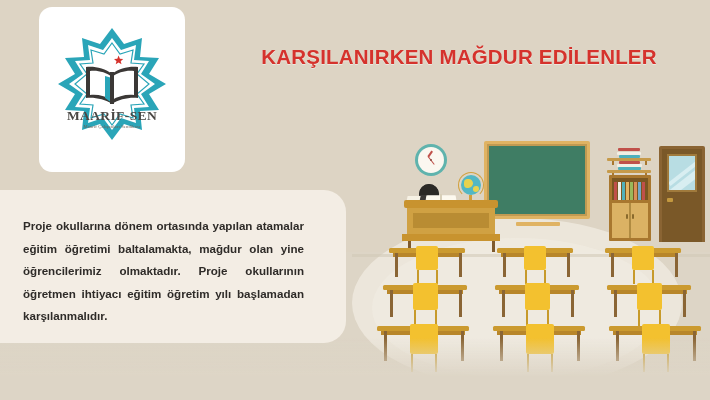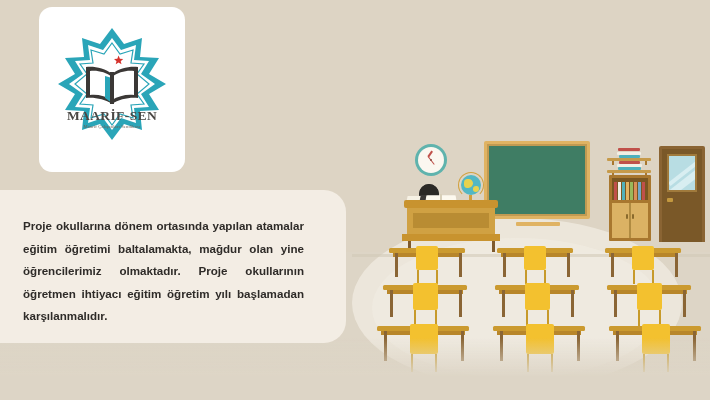--- a/index.html
+++ b/index.html
@@ -627,19 +627,20 @@
           <rect x="60" y="48" width="4" height="32" fill="#3b3836"></rect>
         </g>
 
         <text x="62" y="96" text-anchor="middle" font-family="'Liberation Serif', serif" font-size="13.5" font-weight="bold" fill="#4a4744" letter-spacing="0.4">MAARİF-SEN</text>
         <text x="62" y="104" text-anchor="middle" font-family="'Liberation Serif', serif" font-size="4.6" fill="#6b5f57" letter-spacing="0.15">Maarif Çalışanları Sendikası</text>
       </svg>
     </div>
   </div>
 
   <div class="headline">
+    <span class="l2">KARŞILANIRKEN MAĞDUR EDİLENLER</span>
   </div>
 
   <div class="text-panel">
     <p>Proje okullarına dönem ortasında yapılan atamalar eğitim öğretimi baltalamakta, mağdur olan yine öğrencilerimiz olmaktadır. Proje okullarının öğretmen ihtiyacı eğitim öğretim yılı başlamadan karşılanmalıdır.</p>
   </div>
 
 </div>
 
 </body></html>

